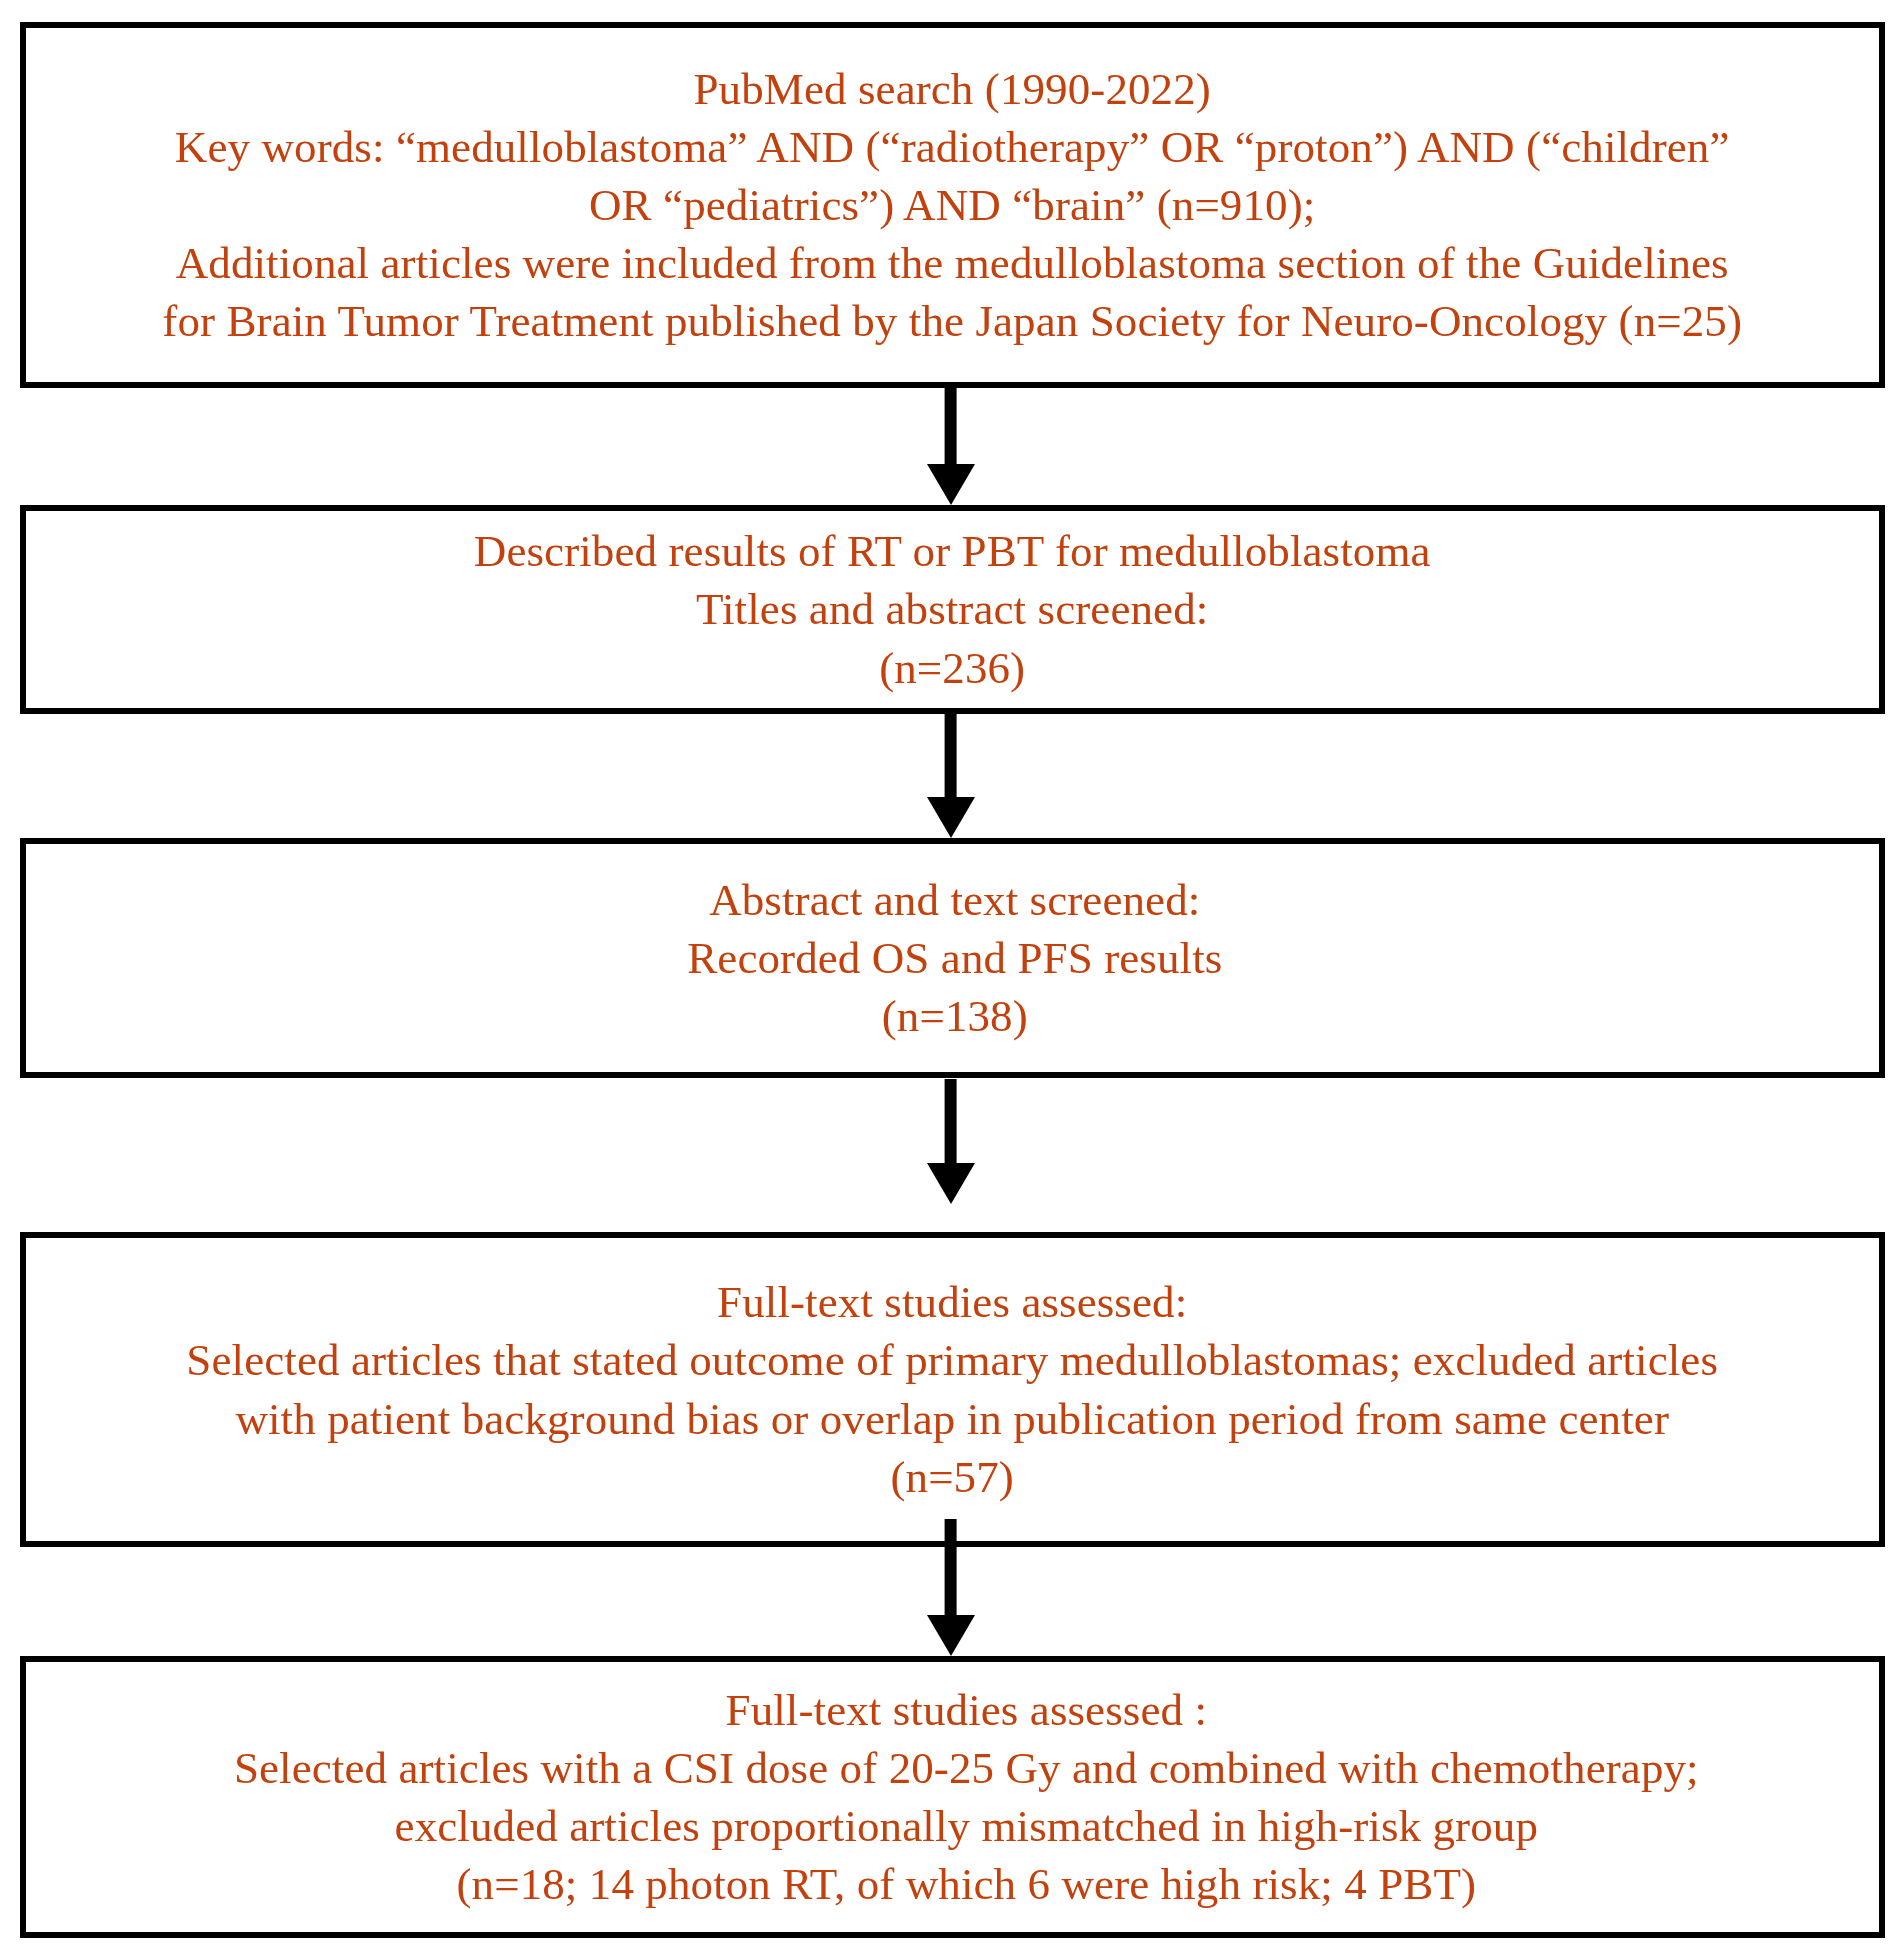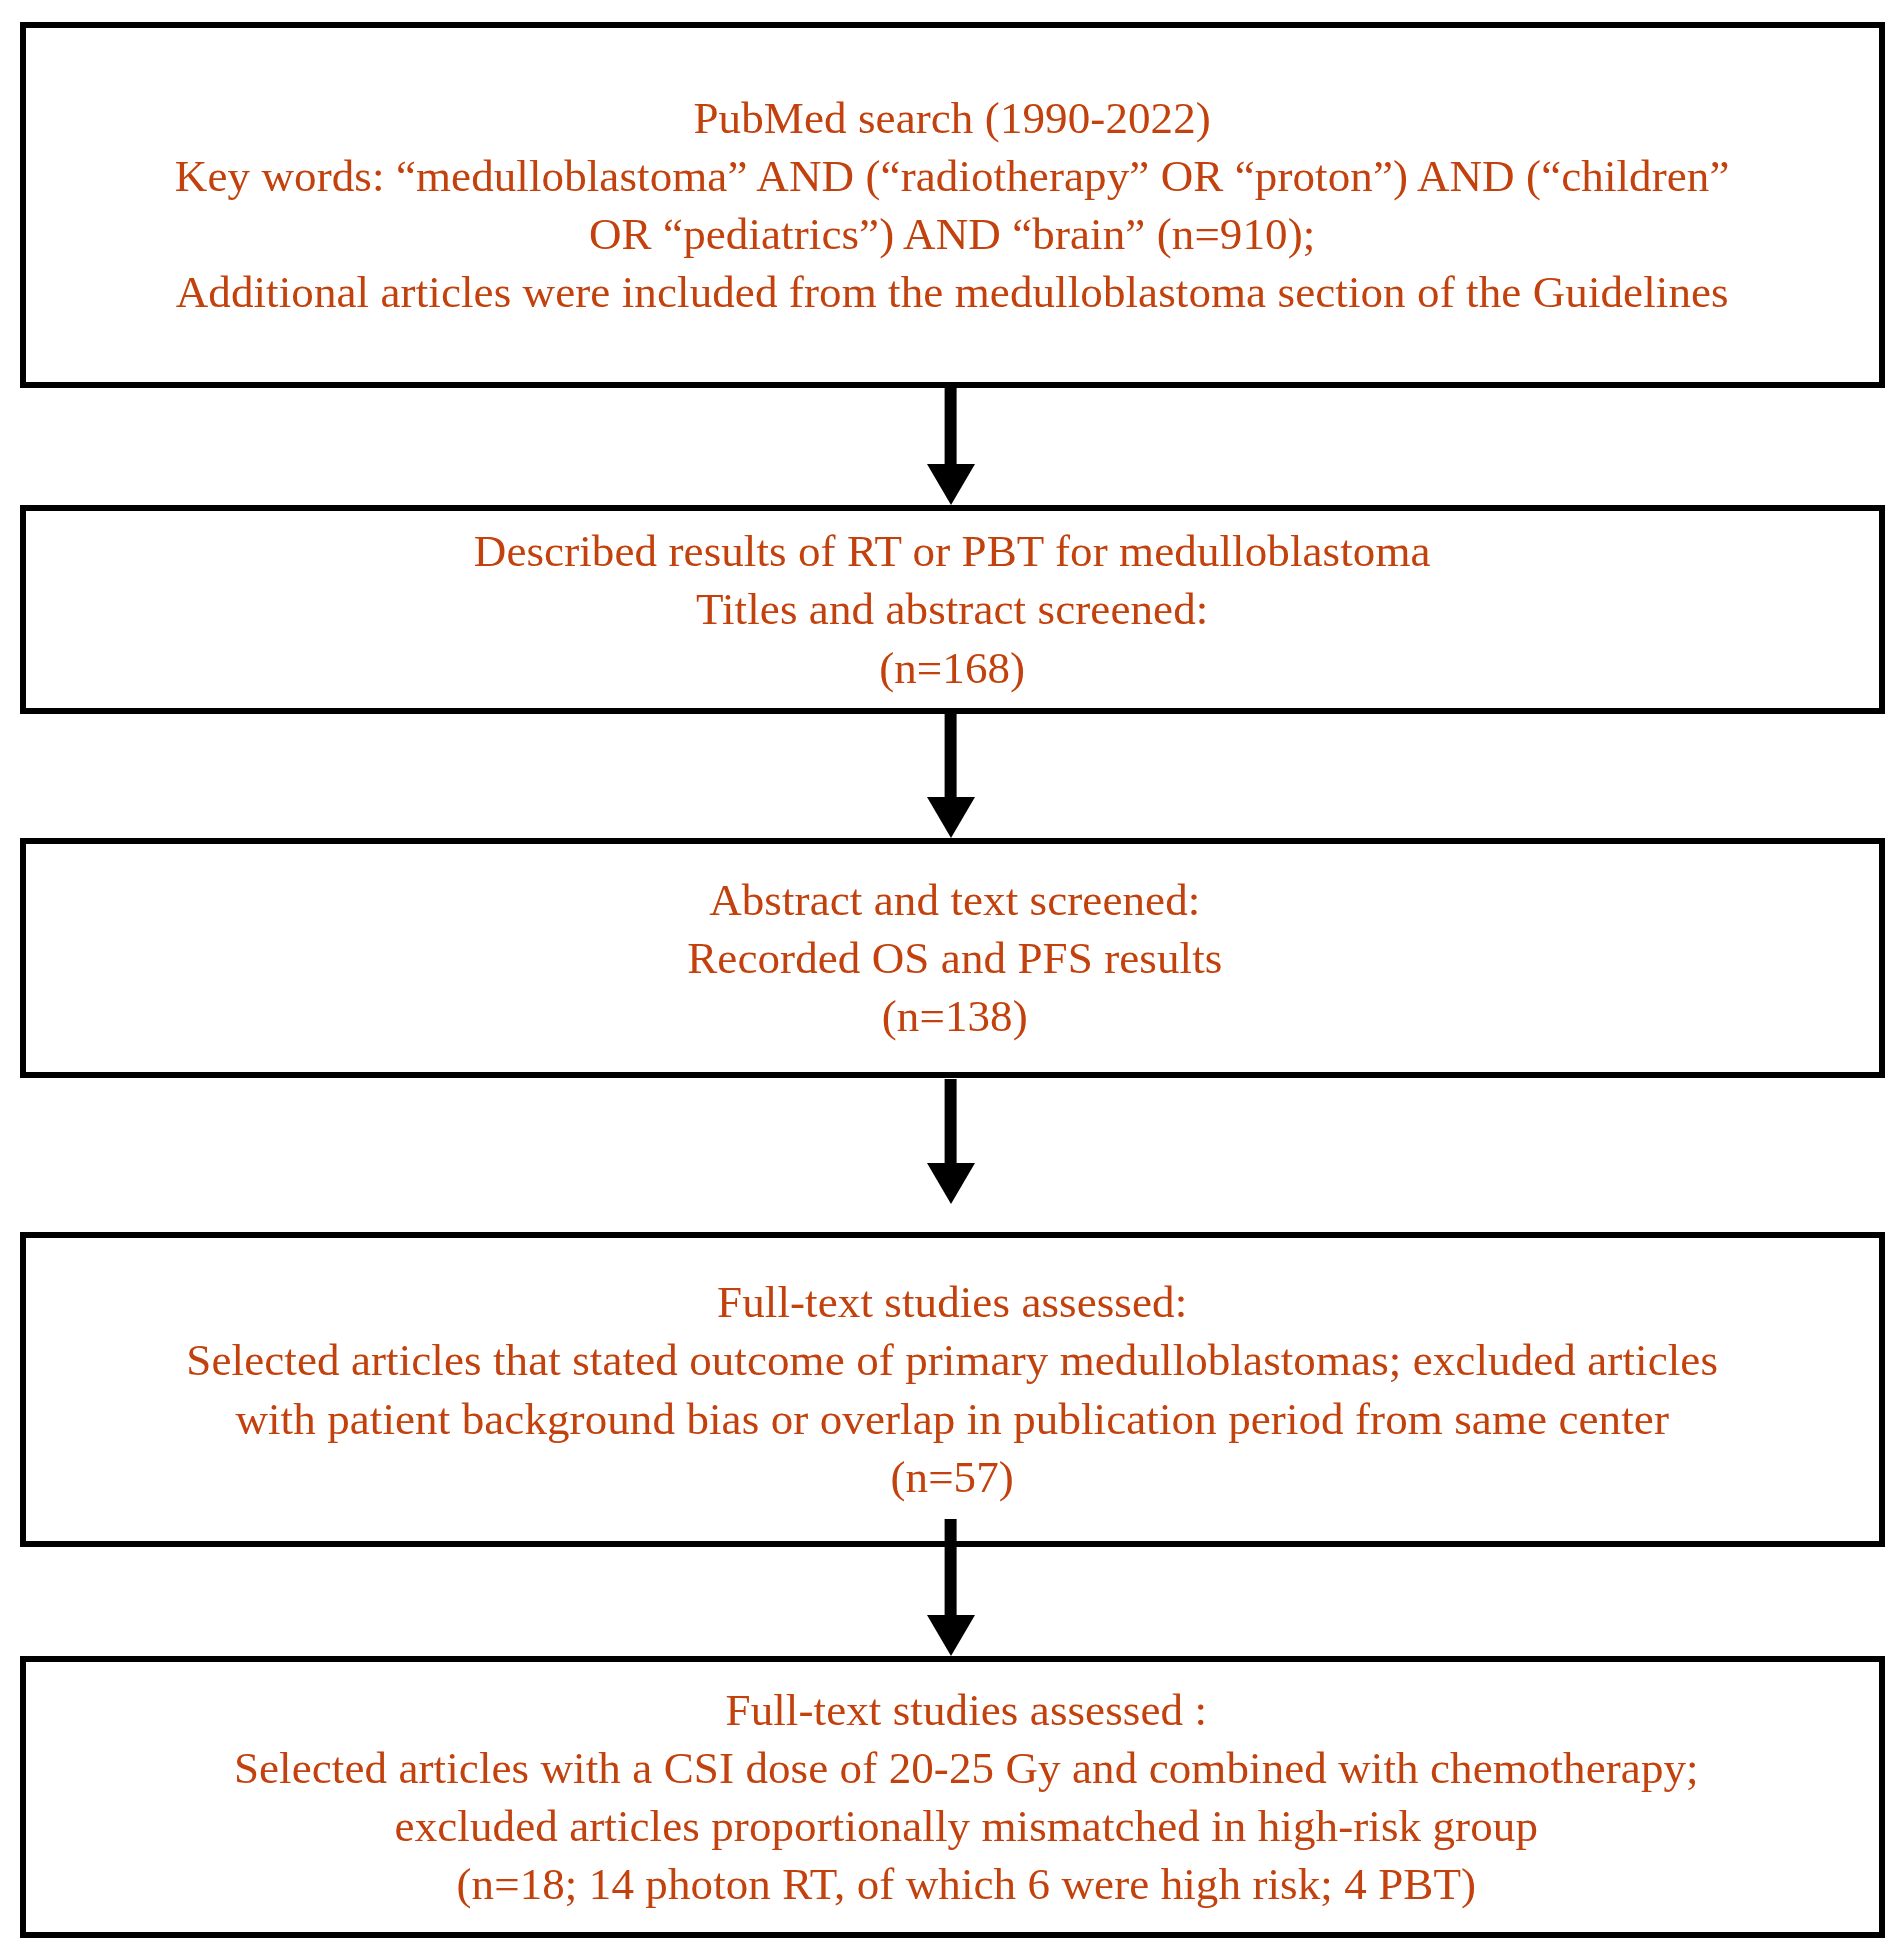--- a/index.html
+++ b/index.html
@@ -94,31 +94,34 @@
 
 <div id="flowchart">
 
   <div class="flow-box" id="box-1">
     <span class="box-line">PubMed search (1990-2022)</span>
     <span class="box-line">Key words: “medulloblastoma” AND (“radiotherapy” OR “proton”) AND (“children”</span>
     <span class="box-line">OR “pediatrics”) AND “brain” (n=910);</span>
     <span class="box-line">
       <span>Additional articles were included from the medulloblastoma section of the </span><span class="ital">Guidelines</span>
     </span>
+    <span class="box-line">
+      <span class="ital">for Brain Tumor Treatment</span><span> published by the Japan Society for Neuro-Oncology (n=25)</span>
+    </span>
   </div>
 
   <div class="flow-arrow" id="arrow-1">
     <span class="shaft"></span>
     <span class="head"></span>
   </div>
 
   <div class="flow-box" id="box-2">
     <span class="box-line">Described results of RT or PBT for medulloblastoma</span>
     <span class="box-line">Titles and abstract screened:</span>
-    <span class="box-line">(n=168)</span>
+    <span class="box-line">(n=236)</span>
   </div>
 
   <div class="flow-arrow" id="arrow-2">
     <span class="shaft"></span>
     <span class="head"></span>
   </div>
 
   <div class="flow-box" id="box-3">
     <span class="box-line">Abstract and text screened:</span>
     <span class="box-line">Recorded OS and PFS results</span>

